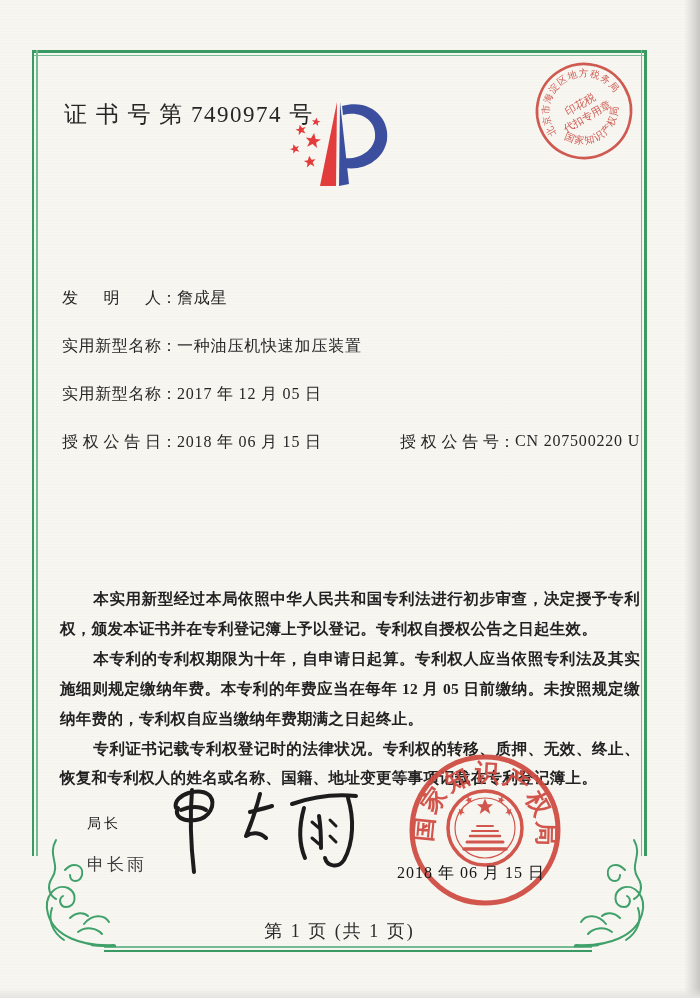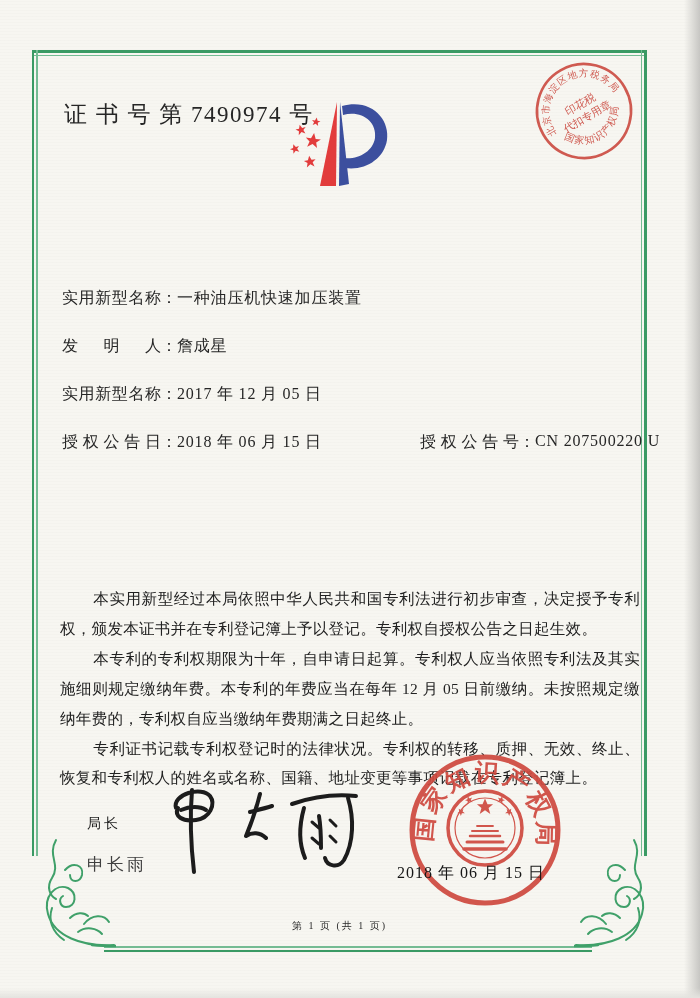--- a/index.html
+++ b/index.html
@@ -26,32 +26,32 @@
   #cert-no{position:absolute;left:64px;top:99px;font-size:23px;letter-spacing:1.5px;color:#262626;}
   #logo{position:absolute;left:286px;top:96px;width:122px;height:104px;}
   #title{position:absolute;left:32px;top:201px;width:615px;text-align:center;
          font-size:37px;font-weight:600;letter-spacing:9px;color:#1f1f1f;}
   #fields{position:absolute;left:62px;top:288px;width:578px;font-size:16px;color:#262626;}
   .frow{margin-bottom:27px;position:relative;white-space:nowrap;}
   .flabel{display:inline-block;width:99px;text-align:justify;text-align-last:justify;vertical-align:top;}
   .fcolon{display:inline-block;width:16px;vertical-align:top;}
   .fvalue{display:inline-block;letter-spacing:0.8px;vertical-align:top;}
   .addr-lines{display:inline-block;vertical-align:top;white-space:normal;width:440px;line-height:1.55;}
-  #grant-no-field{position:absolute;left:358px;top:0;}
+  #grant-no-field{position:absolute;left:338px;top:0;}
   #paragraphs{position:absolute;left:60px;top:584px;width:580px;color:#222;}
   #paragraphs p{margin:0;font-size:15.5px;line-height:1.93;text-indent:2.15em;
-                text-align:justify;letter-spacing:0.3px;}
+                text-align:justify;letter-spacing:0.3px;font-weight:bold;}
   #officer-title{position:absolute;left:87px;top:815px;font-size:14px;letter-spacing:3px;color:#1d1d1d;font-family:"Liberation Sans","DejaVu Sans",sans-serif;}
   #officer-name{position:absolute;left:87px;top:853px;font-size:17px;letter-spacing:3px;color:#404040;font-family:Liberation Sans, sans-serif;}
   #signature{position:absolute;left:168px;top:780px;width:210px;height:110px;}
   #seal{position:absolute;left:392px;top:737px;width:186px;height:186px;opacity:0.93;}
   #seal-date{position:absolute;left:397px;top:863px;font-size:16px;letter-spacing:1px;color:#171717;z-index:5;}
   #tax-stamp{position:absolute;left:532px;top:59px;width:104px;height:104px;opacity:0.9;}
   #footer{position:absolute;left:32px;top:919px;width:615px;text-align:center;
-          font-size:10px;letter-spacing:2px;color:#2a2a2a;}
+          font-size:18px;letter-spacing:2px;color:#2a2a2a;}
   svg text{font-family:"Liberation Serif","DejaVu Serif",serif;}
 </style>
 </head>
 <body>
 
 <div id="scan">
   <div id="paper"></div>
 
   <div class="rule" id="rule-top"></div>
   <div class="rule" id="rule-left"></div>
@@ -95,24 +95,24 @@
     <use href="#star" transform="translate(15,34) scale(0.55) rotate(-14)" fill="#e23c3c"></use>
     <use href="#star" transform="translate(30,26) scale(0.45) rotate(10)" fill="#e23c3c"></use>
     <use href="#star" transform="translate(9,53) scale(0.5) rotate(-20)" fill="#e23c3c"></use>
     <use href="#star" transform="translate(27,45) scale(0.8) rotate(8)" fill="#e23c3c"></use>
     <use href="#star" transform="translate(24,66) scale(0.62) rotate(-8)" fill="#e23c3c"></use>
   </svg>
 
 
   <div id="fields">
     <div class="frow">
-      <span class="flabel">实用新型名称</span><span class="fcolon">：</span><span class="fvalue">一种油压机快速加压装置</span>
+      <span class="flabel">发明人</span><span class="fcolon">：</span><span class="fvalue">詹成星</span>
     </div>
     <div class="frow">
-      <span class="flabel">发明人</span><span class="fcolon">：</span><span class="fvalue">詹成星</span>
+      <span class="flabel">实用新型名称</span><span class="fcolon">：</span><span class="fvalue">一种油压机快速加压装置</span>
     </div>
     <div class="frow">
       <span class="flabel">实用新型名称</span><span class="fcolon">：</span><span class="fvalue">2017 年 12 月 05 日</span>
     </div>
     <div class="frow">
       <span class="flabel">授权公告日</span><span class="fcolon">：</span><span class="fvalue">2018 年 06 月 15 日</span>
       <span id="grant-no-field">
         <span class="flabel">授权公告号</span><span class="fcolon">：</span><span class="fvalue">CN 207500220 U</span>
       </span>
     </div>

